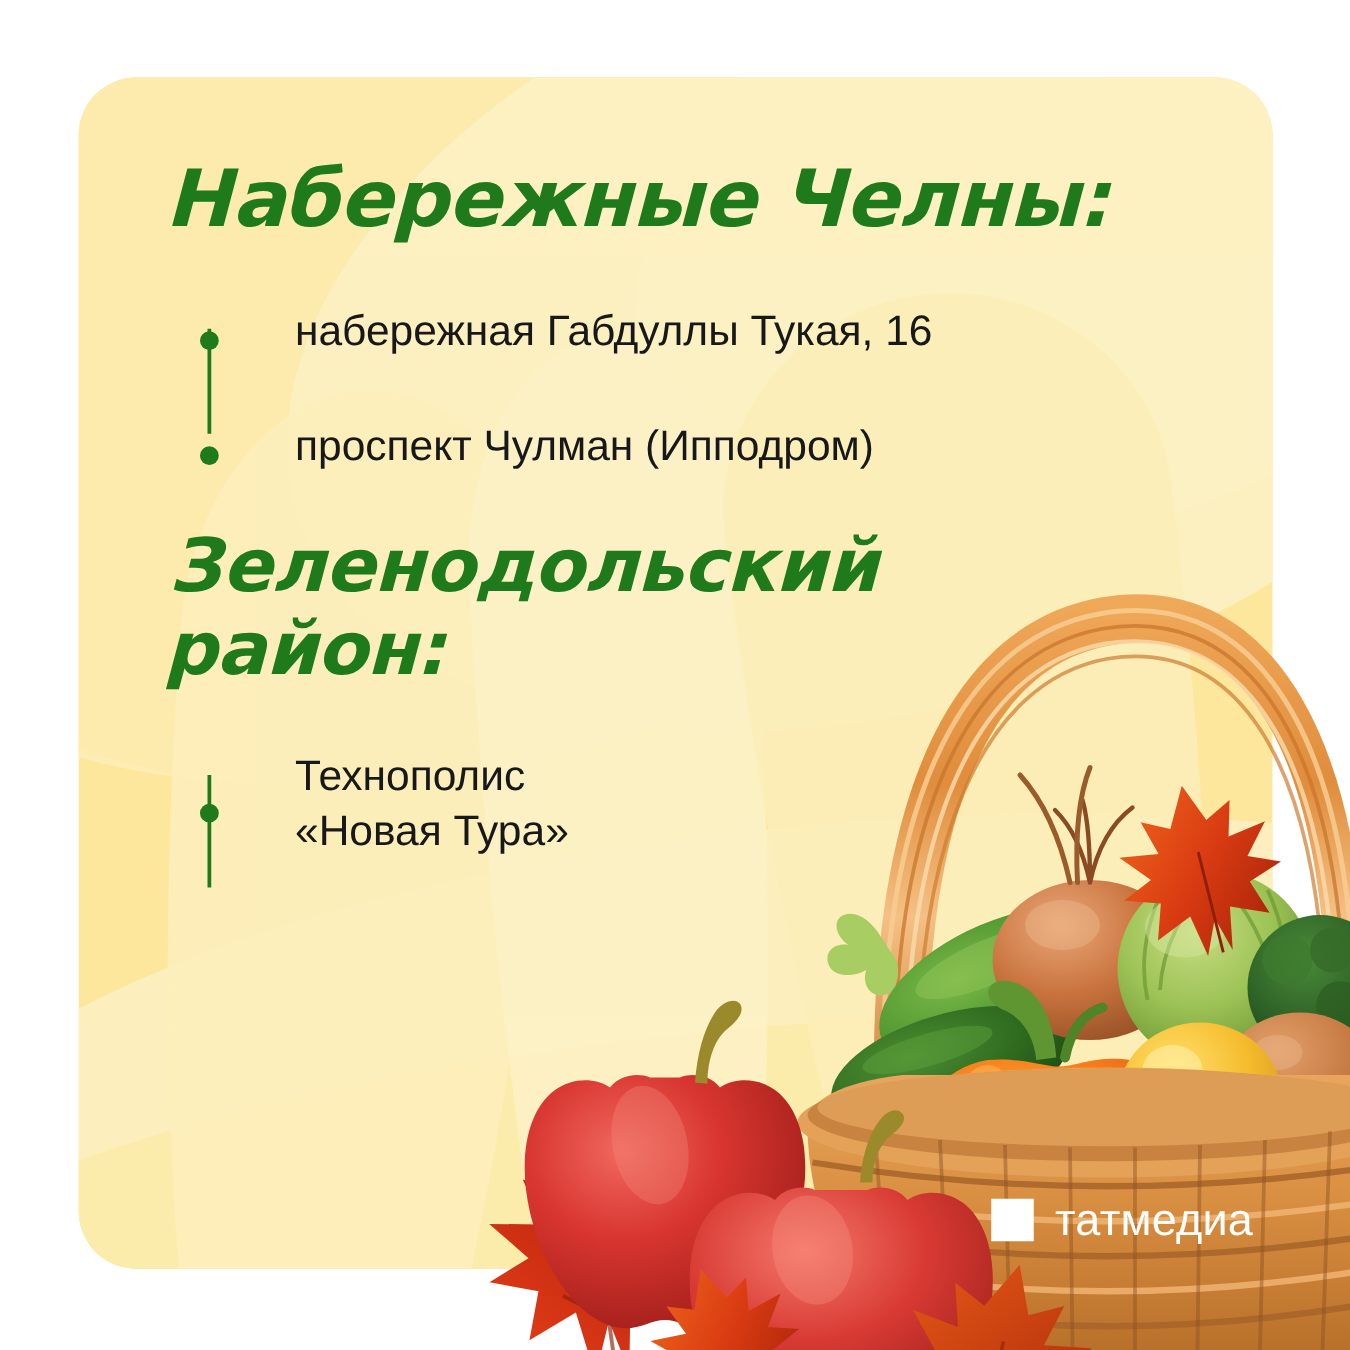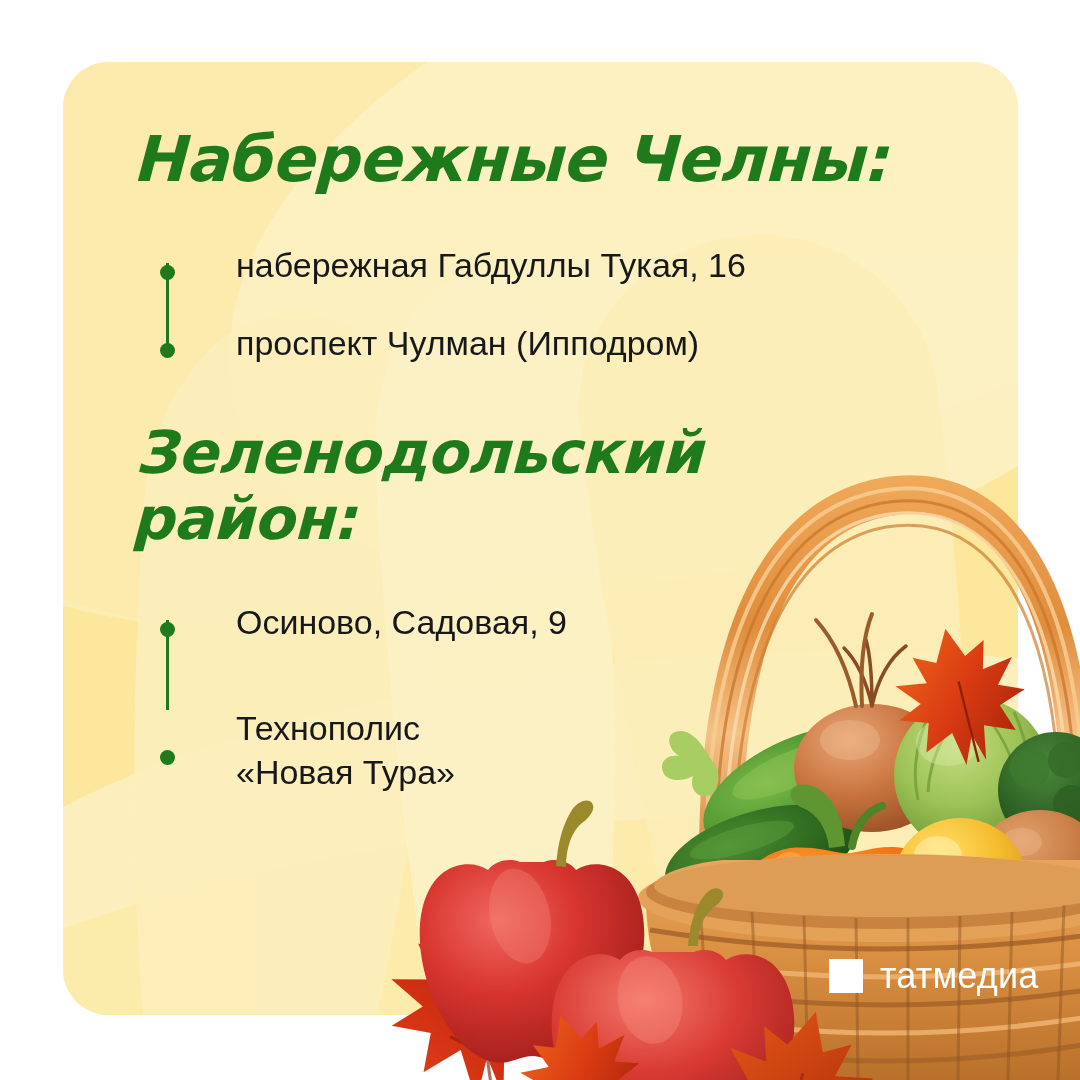--- a/index.html
+++ b/index.html
@@ -146,21 +146,21 @@
   #group-1 { top: 243px; }
   #group-2 { top: 600px; }
 
   .bullet-row {
     position: relative;
     display: flex;
     align-items: center;
     min-height: 46px;
     gap: 33px;
   }
-  #group-1 .bullet-row + .bullet-row { margin-top: 32px; }
+  #group-1 .bullet-row + .bullet-row { margin-top: 46px; }
   #group-2 .bullet-row + .bullet-row { margin-top: 61px; }
 
   .bullet-dot {
     position: relative;
     flex: 0 0 auto;
     width: 15px;
     height: 15px;
     border-radius: 50%;
     background: #1f7a1b;
     margin-top: 13px;
@@ -196,21 +196,20 @@
   #photo svg { display: block; }
 
   
   #logo {
     position: absolute;
     left: 793px;
     top: 958px;
     display: flex;
     align-items: center;
     z-index: 9;
-    margin-left: 36px;
   }
   #logo .mark {
     width: 34px;
     height: 34px;
     background: #ffffff;
     flex: 0 0 auto;
   }
   #logo .wordmark {
     margin-left: 17px;
     color: #ffffff;
@@ -462,24 +461,20 @@
       </div>
     </div>
 
     <div class="heading" id="heading-2">Зеленодольский
 район:</div>
 
     <div class="bullet-group" id="group-2">
       <div class="connector"></div>
       <div class="bullet-row">
         <span class="bullet-dot"></span>
-        <span class="bullet-text">Осиново, Садовая, 9</span>
-      </div>
-      <div class="bullet-row">
-        <span class="bullet-dot"></span>
         <span class="bullet-text">Технополис
 «Новая Тура»</span>
       </div>
     </div>
 
   </div>
 
   <div id="logo">
     <span class="mark"></span>
     <span class="wordmark">татмедиа</span>

